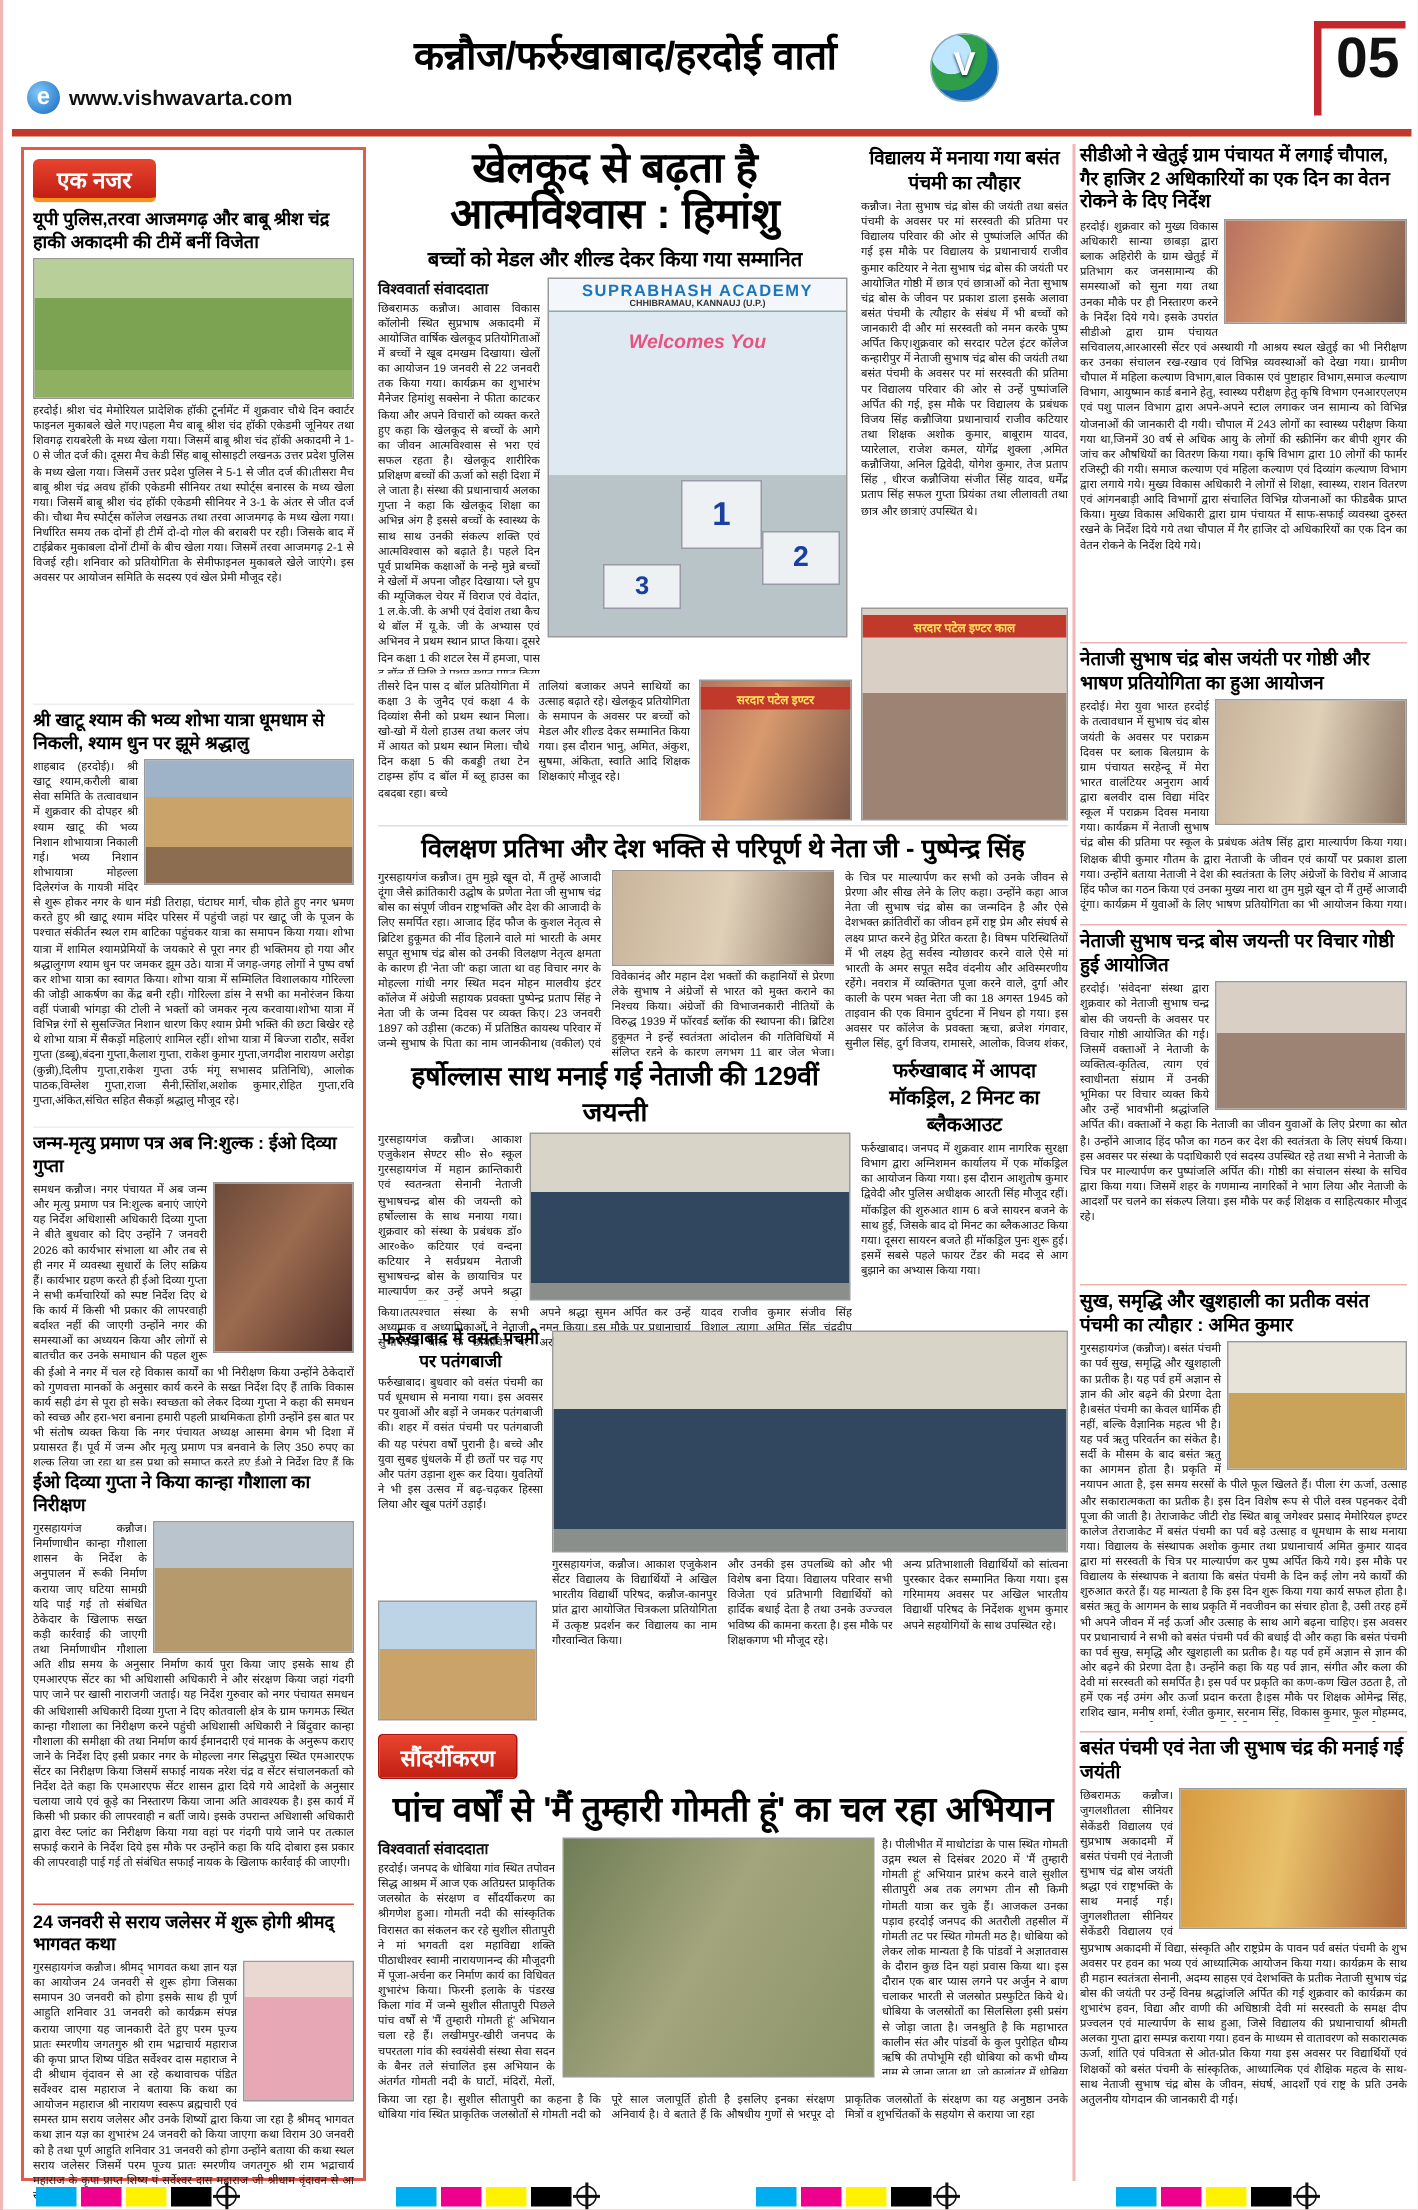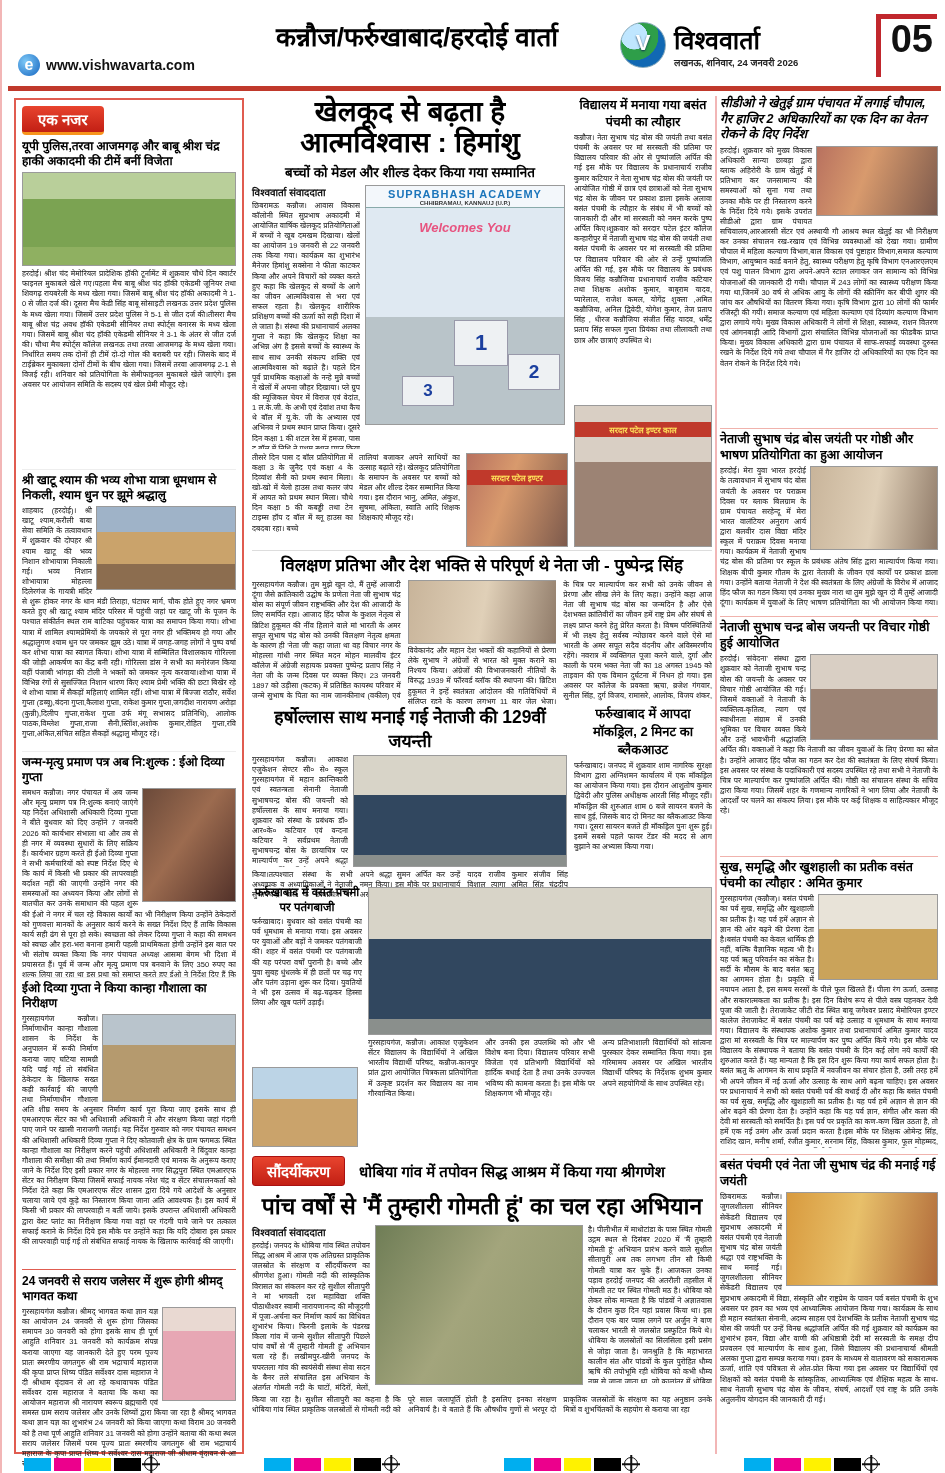--- a/index.html
+++ b/index.html
@@ -54,21 +54,21 @@
   .ph-kite{background:linear-gradient(#bcd4e6 0 40%,#caa36b 40% 100%);}
   .ph-havan{background:linear-gradient(100deg,#d89a3e,#e8c06a 45%,#b06a3a);}
   .banner-top{position:absolute;top:0;left:0;right:0;background:#f3f7fb;border-bottom:1px solid #8aa;
               text-align:center;padding:2px 0 1px;}
   .banner-top .b1{color:#1b75bb;font-weight:bold;font-size:11px;display:block;letter-spacing:1px;}
   .banner-top .b2{color:#333;font-weight:bold;font-size:6px;display:block;}
   .welcome{position:absolute;top:34px;left:0;right:0;text-align:center;color:#e75480;
            font-style:italic;font-size:13px;font-weight:bold;}
   .podium{position:absolute;background:#eef1f3;border:1px solid #99a;color:#1b3f9e;font-weight:bold;
           text-align:center;}
-  .banner-red{position:absolute;top:16px;left:0;right:0;background:#c0392b;color:#ffe25a;font-weight:bold;
+  .banner-red{position:absolute;top:4px;left:0;right:0;background:#c0392b;color:#ffe25a;font-weight:bold;
               font-size:8px;text-align:center;padding:2px 0;}
   .float-r{float:right;margin:0 0 3px 4px;}
   
   .marks{display:flex;gap:3px;align-items:center;}
   .csq{width:27px;height:13px;display:inline-block;}
   .regmark{width:12px;height:12px;border:1.5px solid #111;border-radius:50%;position:relative;display:inline-block;}
   .regmark::before{content:"";position:absolute;left:50%;top:-3px;bottom:-3px;width:1.5px;background:#111;transform:translateX(-50%);}
   .regmark::after{content:"";position:absolute;top:50%;left:-3px;right:-3px;height:1.5px;background:#111;transform:translateY(-50%);}
 </style>
 </head>
@@ -78,24 +78,20 @@
 
   <div class="abs" style="left:16px;top:54px;display:flex;gap:6px;align-items:center;">
     <div class="site-logo">e</div>
     <div class="site-url">www.vishwavarta.com</div>
   </div>
   <div class="abs sec-title" style="left:245px;top:18px;width:340px;">कन्नौज/फर्रुखाबाद/हरदोई वार्ता</div>
   <div class="abs" style="left:618px;top:22px;display:flex;gap:8px;">
     <div class="brand-logo">
         <span>V</span>
       </div>
-    <div>
-      <div class="brand-name">विश्ववार्ता</div>
-      <div class="brand-edition">लखनऊ,  शनिवार, 24 जनवरी 2026</div>
-    </div>
   </div>
   <div class="abs pageno-wrap" style="right:10px;top:14px;">
     <div class="pageno">05</div>
   </div>
   <div class="abs redbar" style="left:6px;right:6px;top:86px;"></div>
 
   <div class="abs leftbox" style="left:12px;top:98px;width:230px;height:1356px;padding:4px 6px;box-sizing:border-box;">
     <div style="margin:2px 0 4px;"><span class="eknajar">एक नजर</span></div>
 
     <div class="colbox" style="height:330px;">
@@ -210,38 +206,37 @@
     <div class="cols3">
       <div class="bodytxt" style="height:86px;">गुरसहायगंज, कन्नौज। आकाश एजुकेशन सेंटर विद्यालय के विद्यार्थियों ने अखिल भारतीय विद्यार्थी परिषद, कन्नौज-कानपुर प्रांत द्वारा आयोजित चित्रकला प्रतियोगिता में उत्कृष्ट प्रदर्शन कर विद्यालय का नाम गौरवान्वित किया।</div>
       <div class="bodytxt" style="height:86px;">और उनकी इस उपलब्धि को और भी विशेष बना दिया। विद्यालय परिवार सभी विजेता एवं प्रतिभागी विद्यार्थियों को हार्दिक बधाई देता है तथा उनके उज्ज्वल भविष्य की कामना करता है। इस मौके पर शिक्षकगण भी मौजूद रहे।</div>
       <div class="bodytxt" style="height:86px;">अन्य प्रतिभाशाली विद्यार्थियों को सांत्वना पुरस्कार देकर सम्मानित किया गया। इस गरिमामय अवसर पर अखिल भारतीय विद्यार्थी परिषद के निर्देशक शुभम कुमार अपने सहयोगियों के साथ उपस्थित रहे।</div>
     </div>
   </div>
 
   <div class="abs" style="left:250px;top:1156px;width:460px;height:296px;">
     <div style="display:flex;align-items:center;gap:14px;">
       <span class="redlabel">सौंदर्यीकरण</span>
-      <span style="font-weight:bold;font-size:15px;">धोबिया गांव में तपोवन सिद्ध आश्रम में किया गया श्रीगणेश</span>
     </div>
     <div class="h-center" style="font-size:23px;margin-top:3px;">पांच वर्षों से 'मैं तुम्हारी गोमती हूं' का चल रहा अभियान</div>
     <div style="display:flex;gap:5px;margin-top:4px;">
       <div style="width:118px;">
         <div class="byline">विश्ववार्ता संवाददाता</div>
         <div class="bodytxt" style="height:150px;margin-top:2px;">हरदोई। जनपद के धोबिया गांव स्थित तपोवन सिद्ध आश्रम में आज एक अतिग्रस्त प्राकृतिक जलस्रोत के संरक्षण व सौंदर्यीकरण का श्रीगणेश हुआ। गोमती नदी की सांस्कृतिक विरासत का संकलन कर रहे सुशील सीतापुरी ने मां भगवती दश महाविद्या शक्ति पीठाधीश्वर स्वामी नारायणानन्द की मौजूदगी में पूजा-अर्चना कर निर्माण कार्य का विधिवत शुभारंभ किया। फिरनी इलाके के पंडरख किला गांव में जन्मे सुशील सीतापुरी पिछले पांच वर्षों से 'मैं तुम्हारी गोमती हूं' अभियान चला रहे हैं। लखीमपुर-खीरी जनपद के चपरतला गांव की स्वयंसेवी संस्था सेवा सदन के बैनर तले संचालित इस अभियान के अंतर्गत गोमती नदी के घाटों, मंदिरों, मेलों, परंपराओं व निकटवर्ती गांवों के जनजीवन आदि का सर्वेक्षण व संकलन</div>
       </div>
       <div class="photo ph-river" style="width:206px;height:158px;"></div>
       <div class="bodytxt" style="width:124px;height:158px;">है। पीलीभीत में माधोटांडा के पास स्थित गोमती उद्गम स्थल से दिसंबर 2020 में 'मैं तुम्हारी गोमती हूं' अभियान प्रारंभ करने वाले सुशील सीतापुरी अब तक लगभग तीन सौ किमी गोमती यात्रा कर चुके हैं। आजकल उनका पड़ाव हरदोई जनपद की अतरौली तहसील में गोमती तट पर स्थित गोमती मठ है। धोबिया को लेकर लोक मान्यता है कि पांडवों ने अज्ञातवास के दौरान कुछ दिन यहां प्रवास किया था। इस दौरान एक बार प्यास लगने पर अर्जुन ने बाण चलाकर भारती से जलस्रोत प्रस्फुटित किये थे। धोबिया के जलस्रोतों का सिलसिला इसी प्रसंग से जोड़ा जाता है। जनश्रुति है कि महाभारत कालीन संत और पांडवों के कुल पुरोहित धौम्य ऋषि की तपोभूमि रही धोबिया को कभी धौम्य नाम से जाना जाता था, जो कालांतर में धोबिया हो गया। इस संदर्भ का उल्लेख आश्रम में लगे शिलापट्ट में भी किया गया है।</div>
     </div>
     <div class="bodytxt" style="height:58px;margin-top:4px;column-count:3;column-gap:7px;">किया जा रहा है। सुशील सीतापुरी का कहना है कि धोबिया गांव स्थित प्राकृतिक जलस्रोतों से गोमती नदी को पूरे साल जलापूर्ति होती है इसलिए इनका संरक्षण अनिवार्य है। वे बताते हैं कि औषधीय गुणों से भरपूर दो प्राकृतिक जलस्रोतों के संरक्षण का यह अनुष्ठान उनके मित्रों व शुभचिंतकों के सहयोग से कराया जा रहा</div>
   </div>
 
   <div class="abs vline" style="left:713px;top:96px;height:1358px;"></div>
 
   <div class="abs rightsep" style="left:718px;top:96px;width:218px;height:332px;">
-    <div class="h-right" style="font-size:12.5px;font-style:italic;">सीडीओ ने खेतुई ग्राम पंचायत में लगाई चौपाल, गैर हाजिर 2 अधिकारियों का एक दिन का वेतन रोकने के दिए निर्देश</div>
+    <div class="h-right" style="font-size:12.5px;">सीडीओ ने खेतुई ग्राम पंचायत में लगाई चौपाल, गैर हाजिर 2 अधिकारियों का एक दिन का वेतन रोकने के दिए निर्देश</div>
     <div class="bodytxt" style="height:288px;margin-top:3px;">
       <span class="photo ph-meeting float-r" style="width:120px;height:68px;display:block;"></span>
       <span>हरदोई। शुक्रवार को मुख्य विकास अधिकारी सान्या छाबड़ा द्वारा ब्लाक अहिरोरी के ग्राम खेतुई में प्रतिभाग कर जनसामान्य की समस्याओं को सुना गया तथा उनका मौके पर ही निस्तारण करने के निर्देश दिये गये। इसके उपरांत सीडीओ द्वारा ग्राम पंचायत सचिवालय,आरआरसी सेंटर एवं अस्थायी गौ आश्रय स्थल खेतुई का भी निरीक्षण कर उनका संचालन रख-रखाव एवं विभिन्न व्यवस्थाओं को देखा गया। ग्रामीण चौपाल में महिला कल्याण विभाग,बाल विकास एवं पुष्टाहार विभाग,समाज कल्याण विभाग, आयुष्मान कार्ड बनाने हेतु, स्वास्थ्य परीक्षण हेतु कृषि विभाग एनआरएलएम एवं पशु पालन विभाग द्वारा अपने-अपने स्टाल लगाकर जन सामान्य को विभिन्न योजनाओं की जानकारी दी गयी। चौपाल में 243 लोगों का स्वास्थ्य परीक्षण किया गया था,जिनमें 30 वर्ष से अधिक आयु के लोगों की स्क्रीनिंग कर बीपी शुगर की जांच कर औषधियों का वितरण किया गया। कृषि विभाग द्वारा 10 लोगों की फार्मर रजिस्ट्री की गयी। समाज कल्याण एवं महिला कल्याण एवं दिव्यांग कल्याण विभाग द्वारा लगाये गये। मुख्य विकास अधिकारी ने लोगों से शिक्षा, स्वास्थ्य, राशन वितरण एवं आंगनबाड़ी आदि विभागों द्वारा संचालित विभिन्न योजनाओं का फीडबैक प्राप्त किया। मुख्य विकास अधिकारी द्वारा ग्राम पंचायत में साफ-सफाई व्यवस्था दुरुस्त रखने के निर्देश दिये गये तथा चौपाल में गैर हाजिर दो अधिकारियों का एक दिन का वेतन रोकने के निर्देश दिये गये।</span>
     </div>
   </div>
 
   <div class="abs rightsep" style="left:718px;top:432px;width:218px;height:184px;">
     <div class="h-right" style="font-size:12.5px;">नेताजी सुभाष चंद्र बोस जयंती पर गोष्ठी और भाषण प्रतियोगिता का हुआ आयोजन</div>
     <div class="bodytxt" style="height:142px;margin-top:3px;">
       <span class="photo ph-stage float-r" style="width:126px;height:82px;display:block;"></span>

